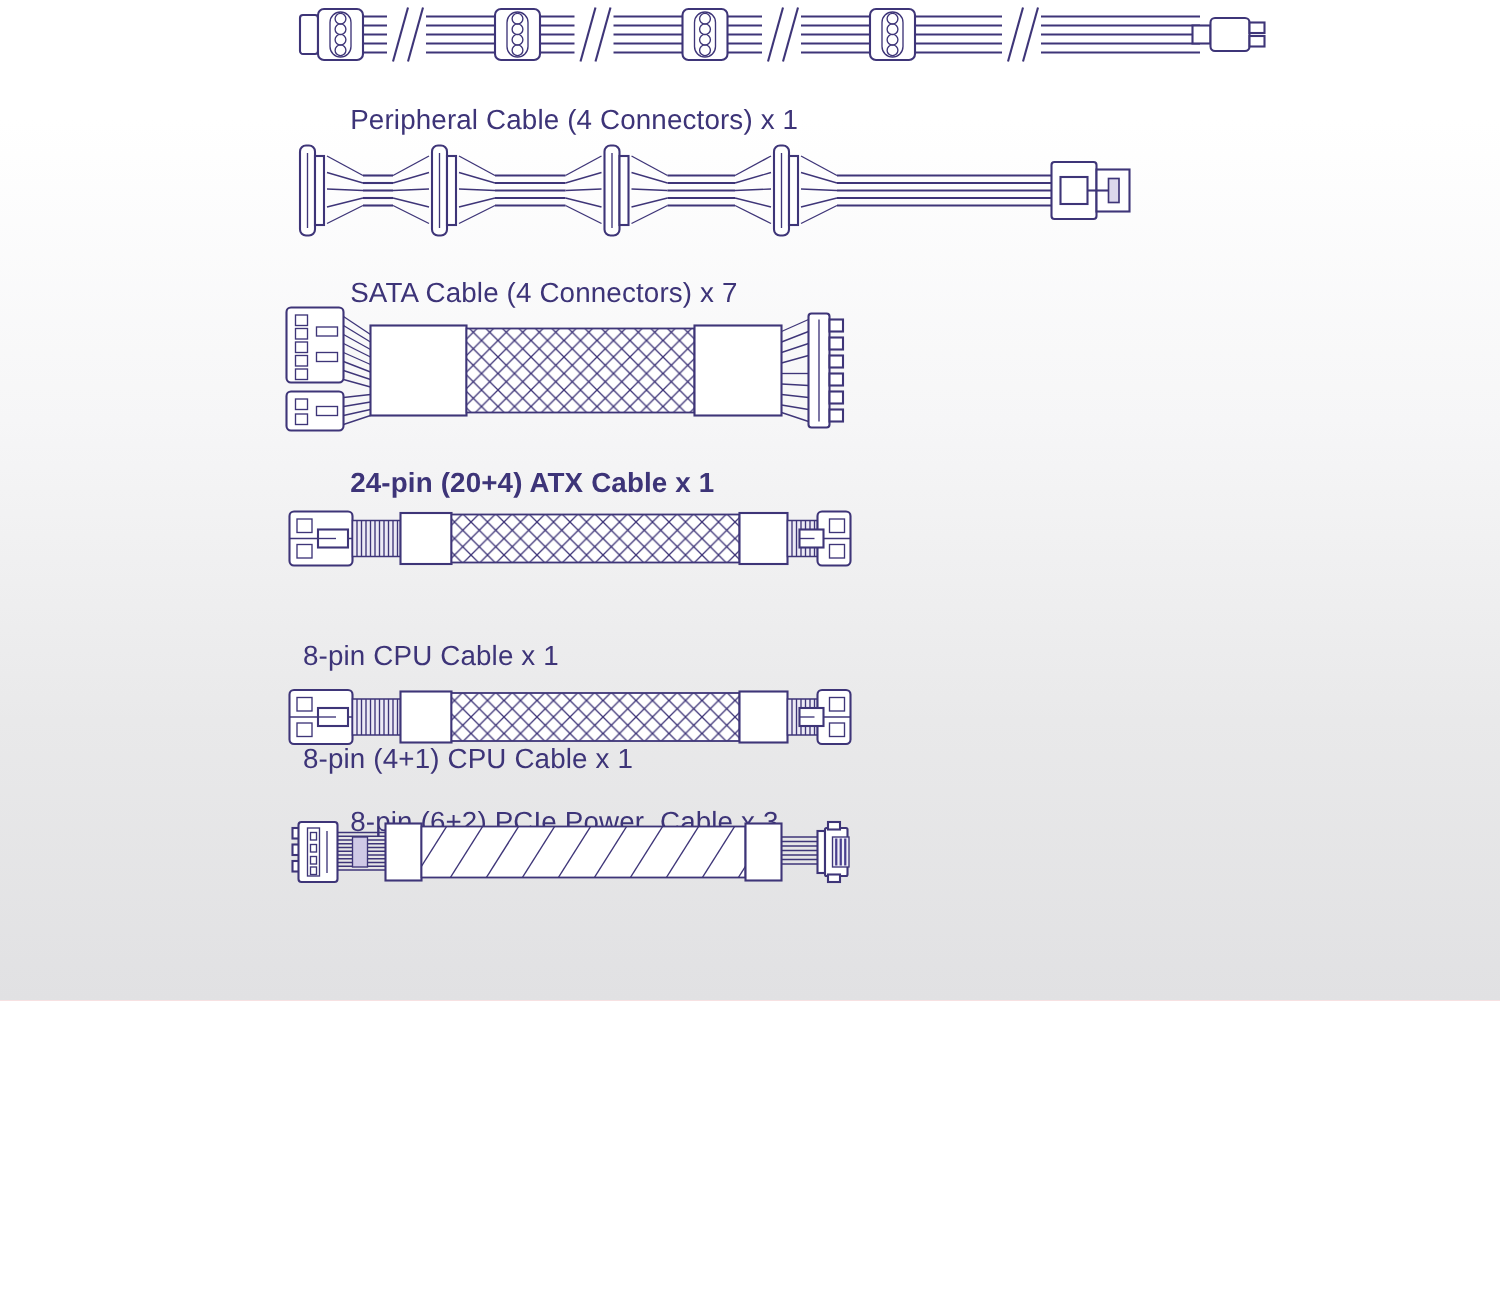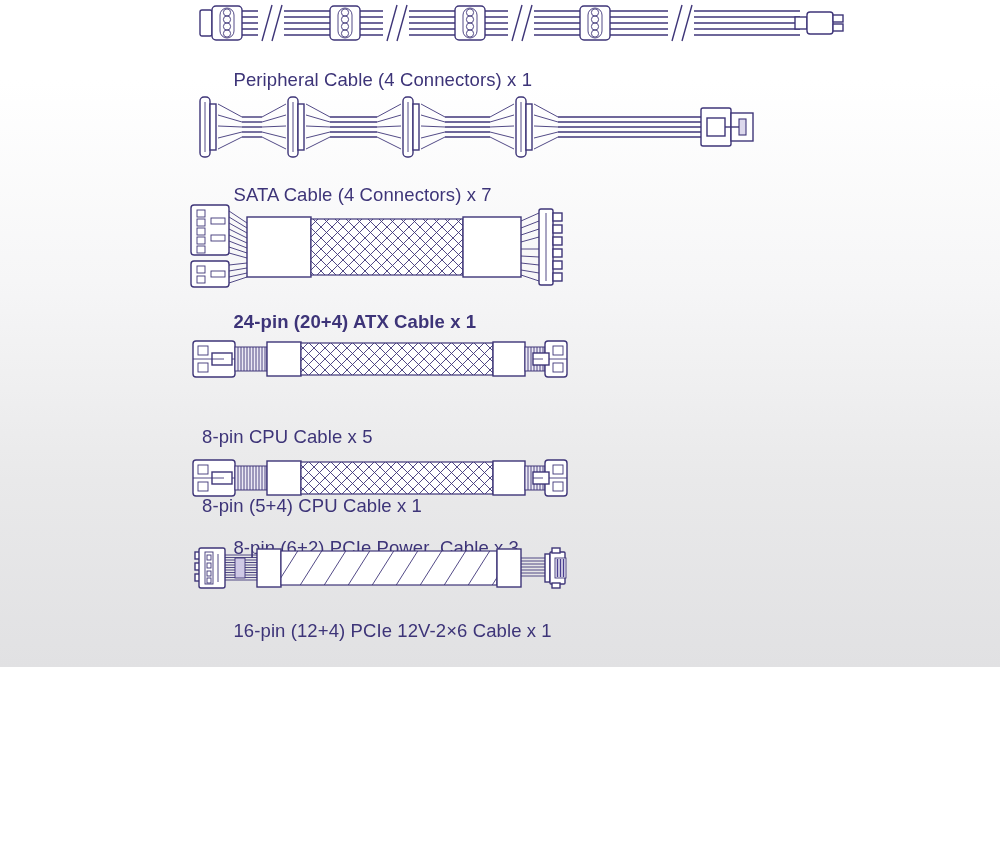--- a/index.html
+++ b/index.html
@@ -350,22 +350,22 @@
           <rect class="wfill" x="352" y="4" width="22" height="36" rx="3"></rect>
           <line class="thin" x1="352" y1="22" x2="374" y2="22"></line>
           <rect class="thin" x="360" y="9" width="10" height="9" fill="#fff"></rect>
           <rect class="thin" x="360" y="26" width="10" height="9" fill="#fff"></rect>
           <rect class="wfill" x="340" y="16" width="16" height="12"></rect>
           <line class="thin" x1="340" y1="22" x2="350" y2="22"></line>
         </g>
       </svg>
     </div>
     <div class="cable-label" style="top:379px;">
-      <span style="display:block">8-pin CPU Cable x 5</span>
-      <span style="display:block">8-pin (5+4) CPU Cable x 1</span>
+      <span style="display:block">8-pin CPU Cable x 1</span>
+      <span style="display:block">8-pin (4+1) CPU Cable x 1</span>
     </div>
 
     <div class="ill" style="left:193px;top:456px;" aria-label="pcie-8pin-cable-illustration">
       <svg width="374" height="44" viewBox="0 0 374 44">
         <defs>
           <pattern id="px3" width="11" height="11" patternUnits="userSpaceOnUse">
             <path d="M0 0 L11 11 M11 0 L0 11" stroke="#3e3578" stroke-width="0.9" fill="none"></path>
           </pattern>
         </defs>
         <g>
@@ -484,23 +484,20 @@
           <rect class="wfill" x="355" y="6" width="15" height="32" rx="1"></rect>
           <rect class="wfill" x="357" y="2" width="8" height="5"></rect>
             <rect class="wfill" x="357" y="37" width="8" height="5"></rect>
           <rect x="360" y="12" width="11" height="20" fill="#efeef7" stroke="#3e3578" stroke-width="0.9"></rect>
           <line x1="362.5" y1="13" x2="362.5" y2="31" stroke="#4a3f8f" stroke-width="1.5"></line>
           <line x1="365.5" y1="13" x2="365.5" y2="31" stroke="#4a3f8f" stroke-width="1.5"></line>
           <line x1="368.5" y1="13" x2="368.5" y2="31" stroke="#4a3f8f" stroke-width="1.5"></line>
         </g>
       </svg>
     </div>
-    <div class="cable-label" style="top:596px;">
-      <span>16-pin (12+4) PCIe 12V-2×6 Cable x 1</span>
-    </div>
 
   </div>
 
   <div class="footer-section">
     
     
   </div>
 
 </div>
 

